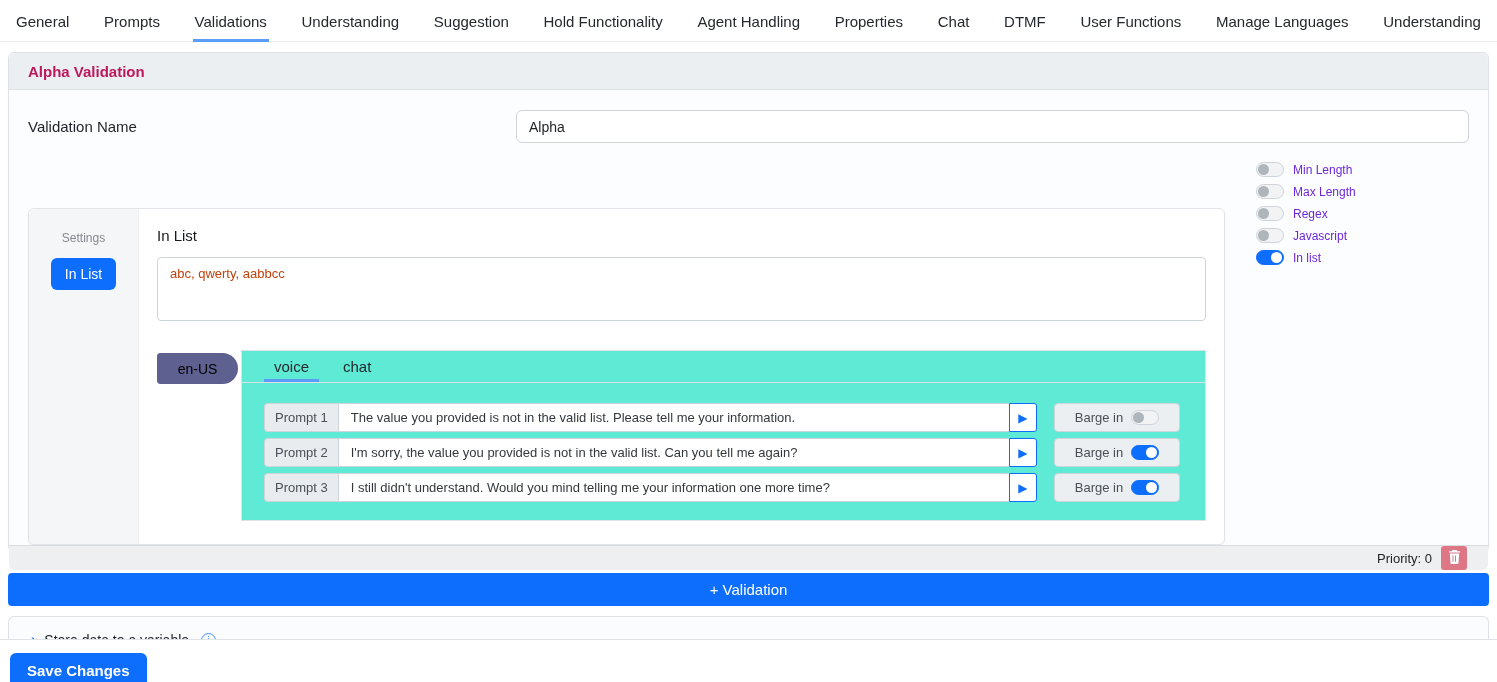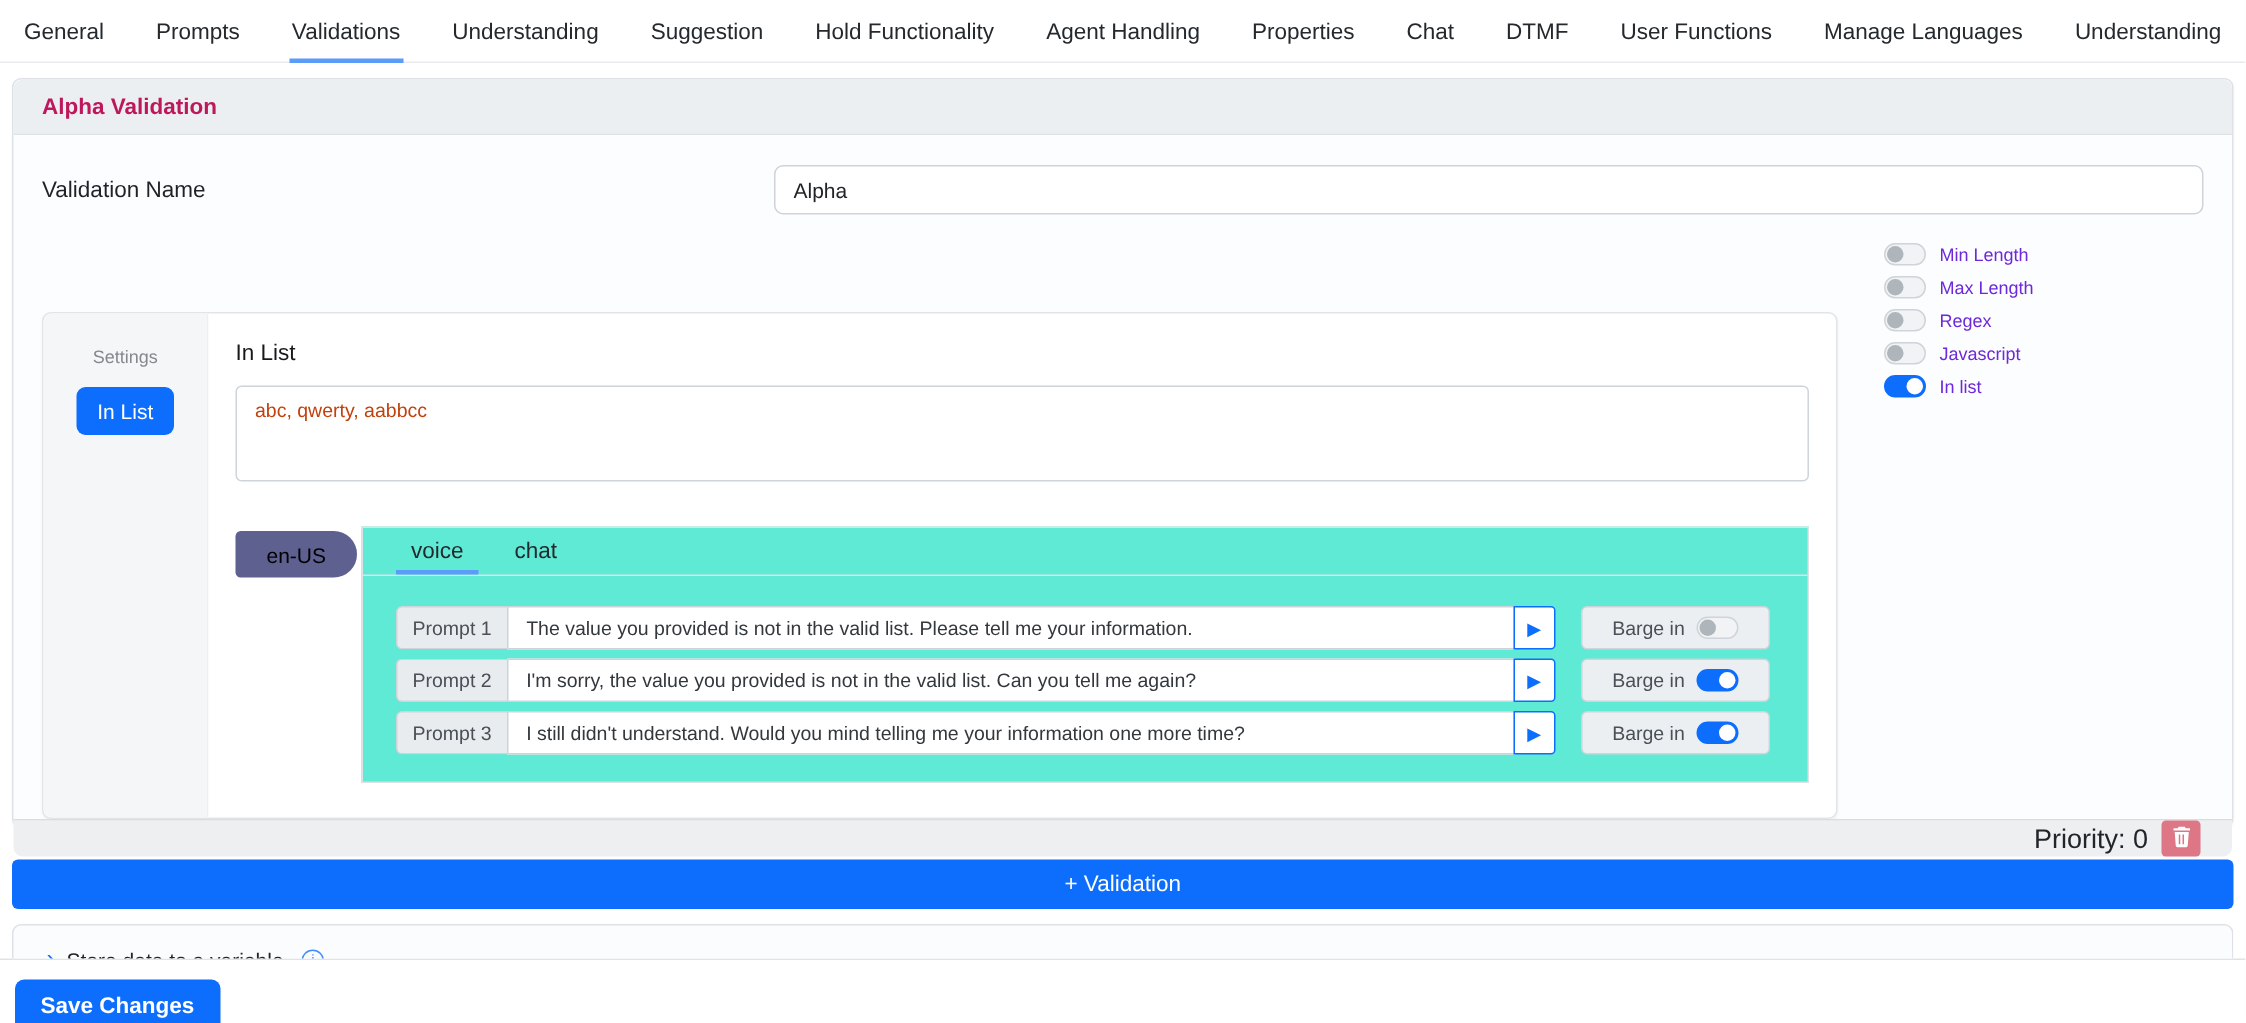--- a/index.html
+++ b/index.html
@@ -126,21 +126,21 @@
   .validators { margin-left:31px; padding-top:2px; }
   .vrow { display:flex; align-items:center; gap:9px; margin-bottom:7px; }
   .vrow-label { font-size:12px; color:#6d28d9; }
 
   
   .card-footer {
     height:40px; background:#edeff1; border-top:1px solid #d9dce0;
     border-radius:0 0 6px 6px; display:flex; align-items:center;
     justify-content:flex-end; padding:0 21px; gap:9px;
   }
-  .priority { font-size:18px; color:#212529;text-align:center; }
+  .priority { font-size:13px; color:#212529;text-align:center; }
   .trash-btn {
     width:26px; height:24px; background:#dd7786; border:none; border-radius:3px;
     display:flex; align-items:center; justify-content:center; cursor:pointer;
   }
 
   
   .add-validation {
     margin:21px 8px 0; height:33px; width:1481px; background:#0d6efd;
     border:none; border-radius:4px; color:#fff; font-size:15px; cursor:pointer;
     display:flex; align-items:center; justify-content:center;

